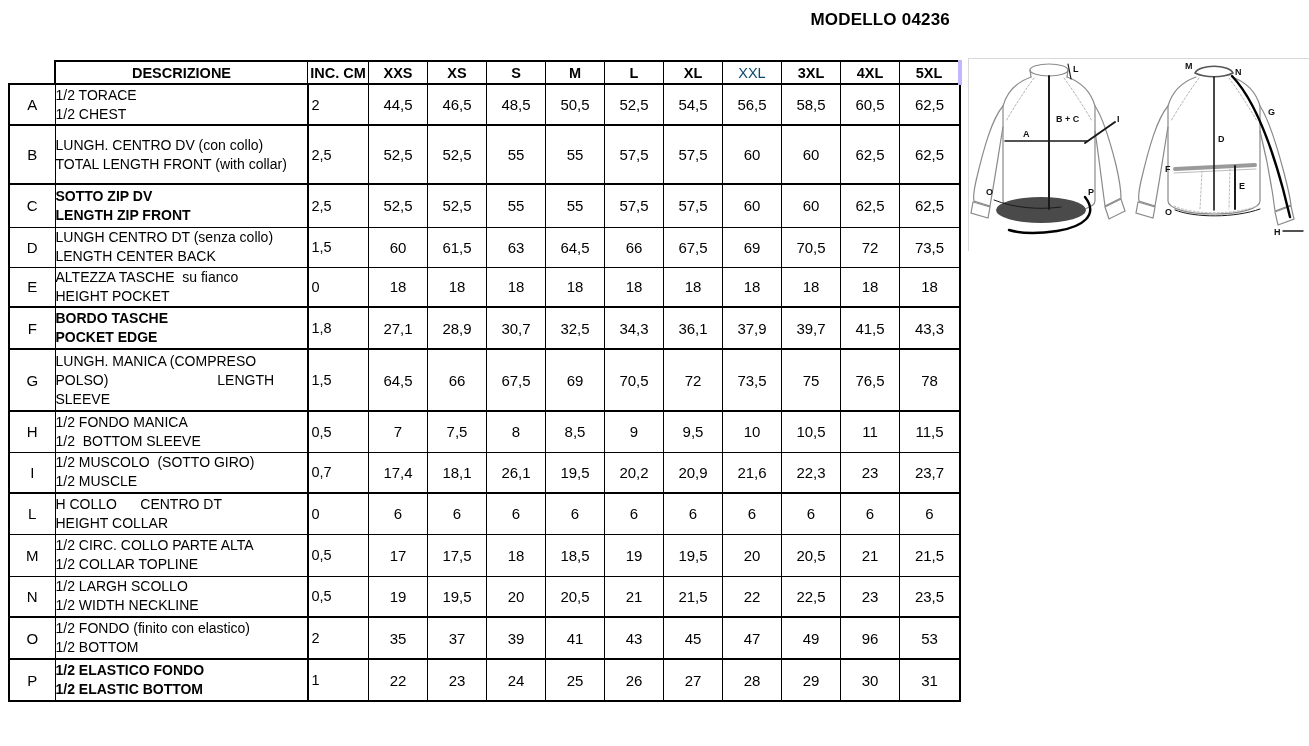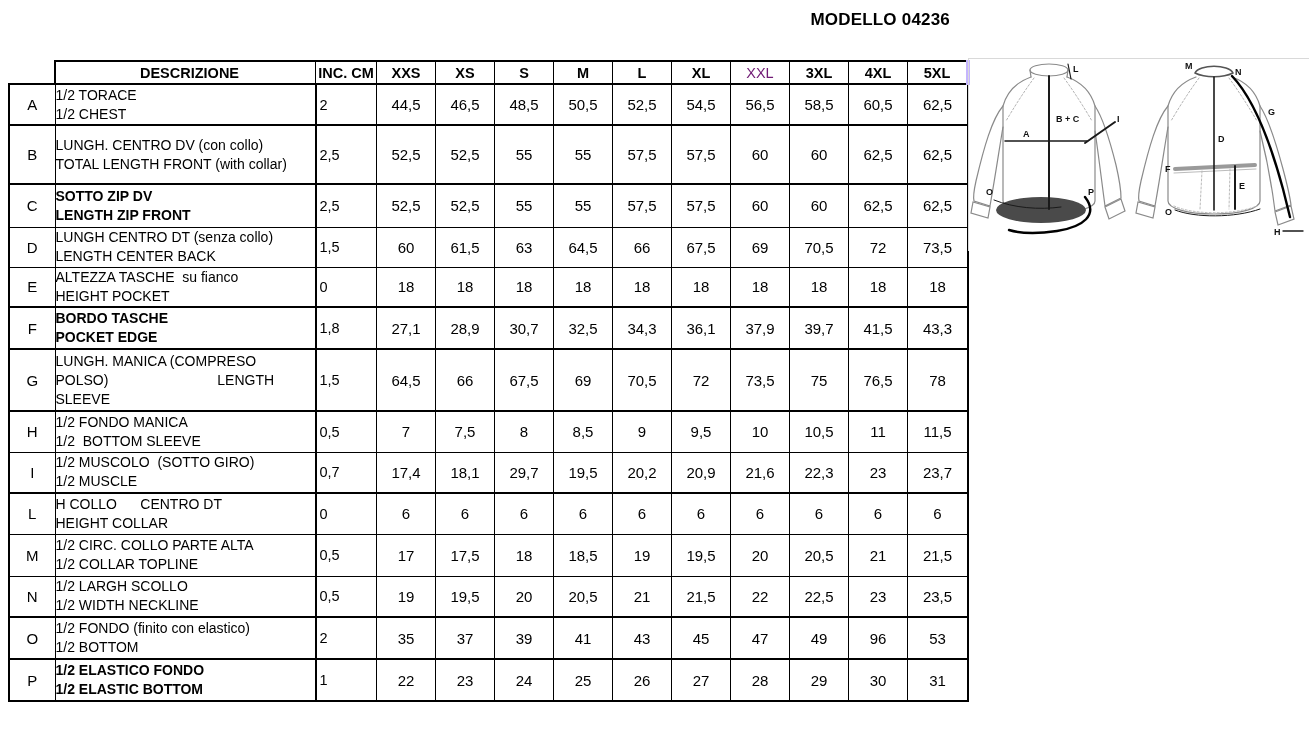--- a/index.html
+++ b/index.html
@@ -15,25 +15,25 @@
     position:absolute;top:60px;left:8px;
     border-collapse:collapse;table-layout:fixed;width:942px;
   }
   th,td{border:1px solid #000;padding:0;vertical-align:middle;overflow:hidden;}
   thead th{
     height:21px;font-size:14.5px;font-weight:bold;text-align:center;
     border-top:2px solid #000;border-bottom:2px solid #000;
   }
   thead th.corner{border-top:none;border-left:none;border-right:none;border-bottom:2px solid #000;background:#fff;}
   thead th.col-desc{border-left:2px solid #000;}
-  thead th.regular{font-weight:normal;color:#701a75;}
+  thead th.regular{font-weight:normal;color:#0c4a6e;}
   thead th:last-child{border-right:4px solid #c4b5fd;}
   
   th:nth-child(1){width:45px;}
-  th:nth-child(2){width:251px;padding-left:8px;}
+  th:nth-child(2){width:251px;}
   th:nth-child(3){width:60px;}
   th:nth-child(n+4){width:58px;}
   
   tbody tr:nth-child(1){height:41px;}
   tbody tr:nth-child(2){height:59px;}
   tbody tr:nth-child(3){height:43px;}
   tbody tr:nth-child(4){height:40px;}
   tbody tr:nth-child(5){height:40px;}
   tbody tr:nth-child(6){height:42px;}
   tbody tr:nth-child(7){height:62px;}
@@ -237,21 +237,21 @@
       </tr>
       <tr>
         <td class="letter">I</td>
         <td class="desc">
           <div class="desc-line">1/2 MUSCOLO  (SOTTO GIRO)</div>
           <div class="desc-line">1/2 MUSCLE</div>
         </td>
         <td class="inc">0,7</td>
         <td class="val">17,4</td>
         <td class="val">18,1</td>
-        <td class="val">29,7</td>
+        <td class="val">26,1</td>
         <td class="val">19,5</td>
         <td class="val">20,2</td>
         <td class="val">20,9</td>
         <td class="val">21,6</td>
         <td class="val">22,3</td>
         <td class="val">23</td>
         <td class="val">23,7</td>
       </tr>
       <tr>
         <td class="letter">L</td>

